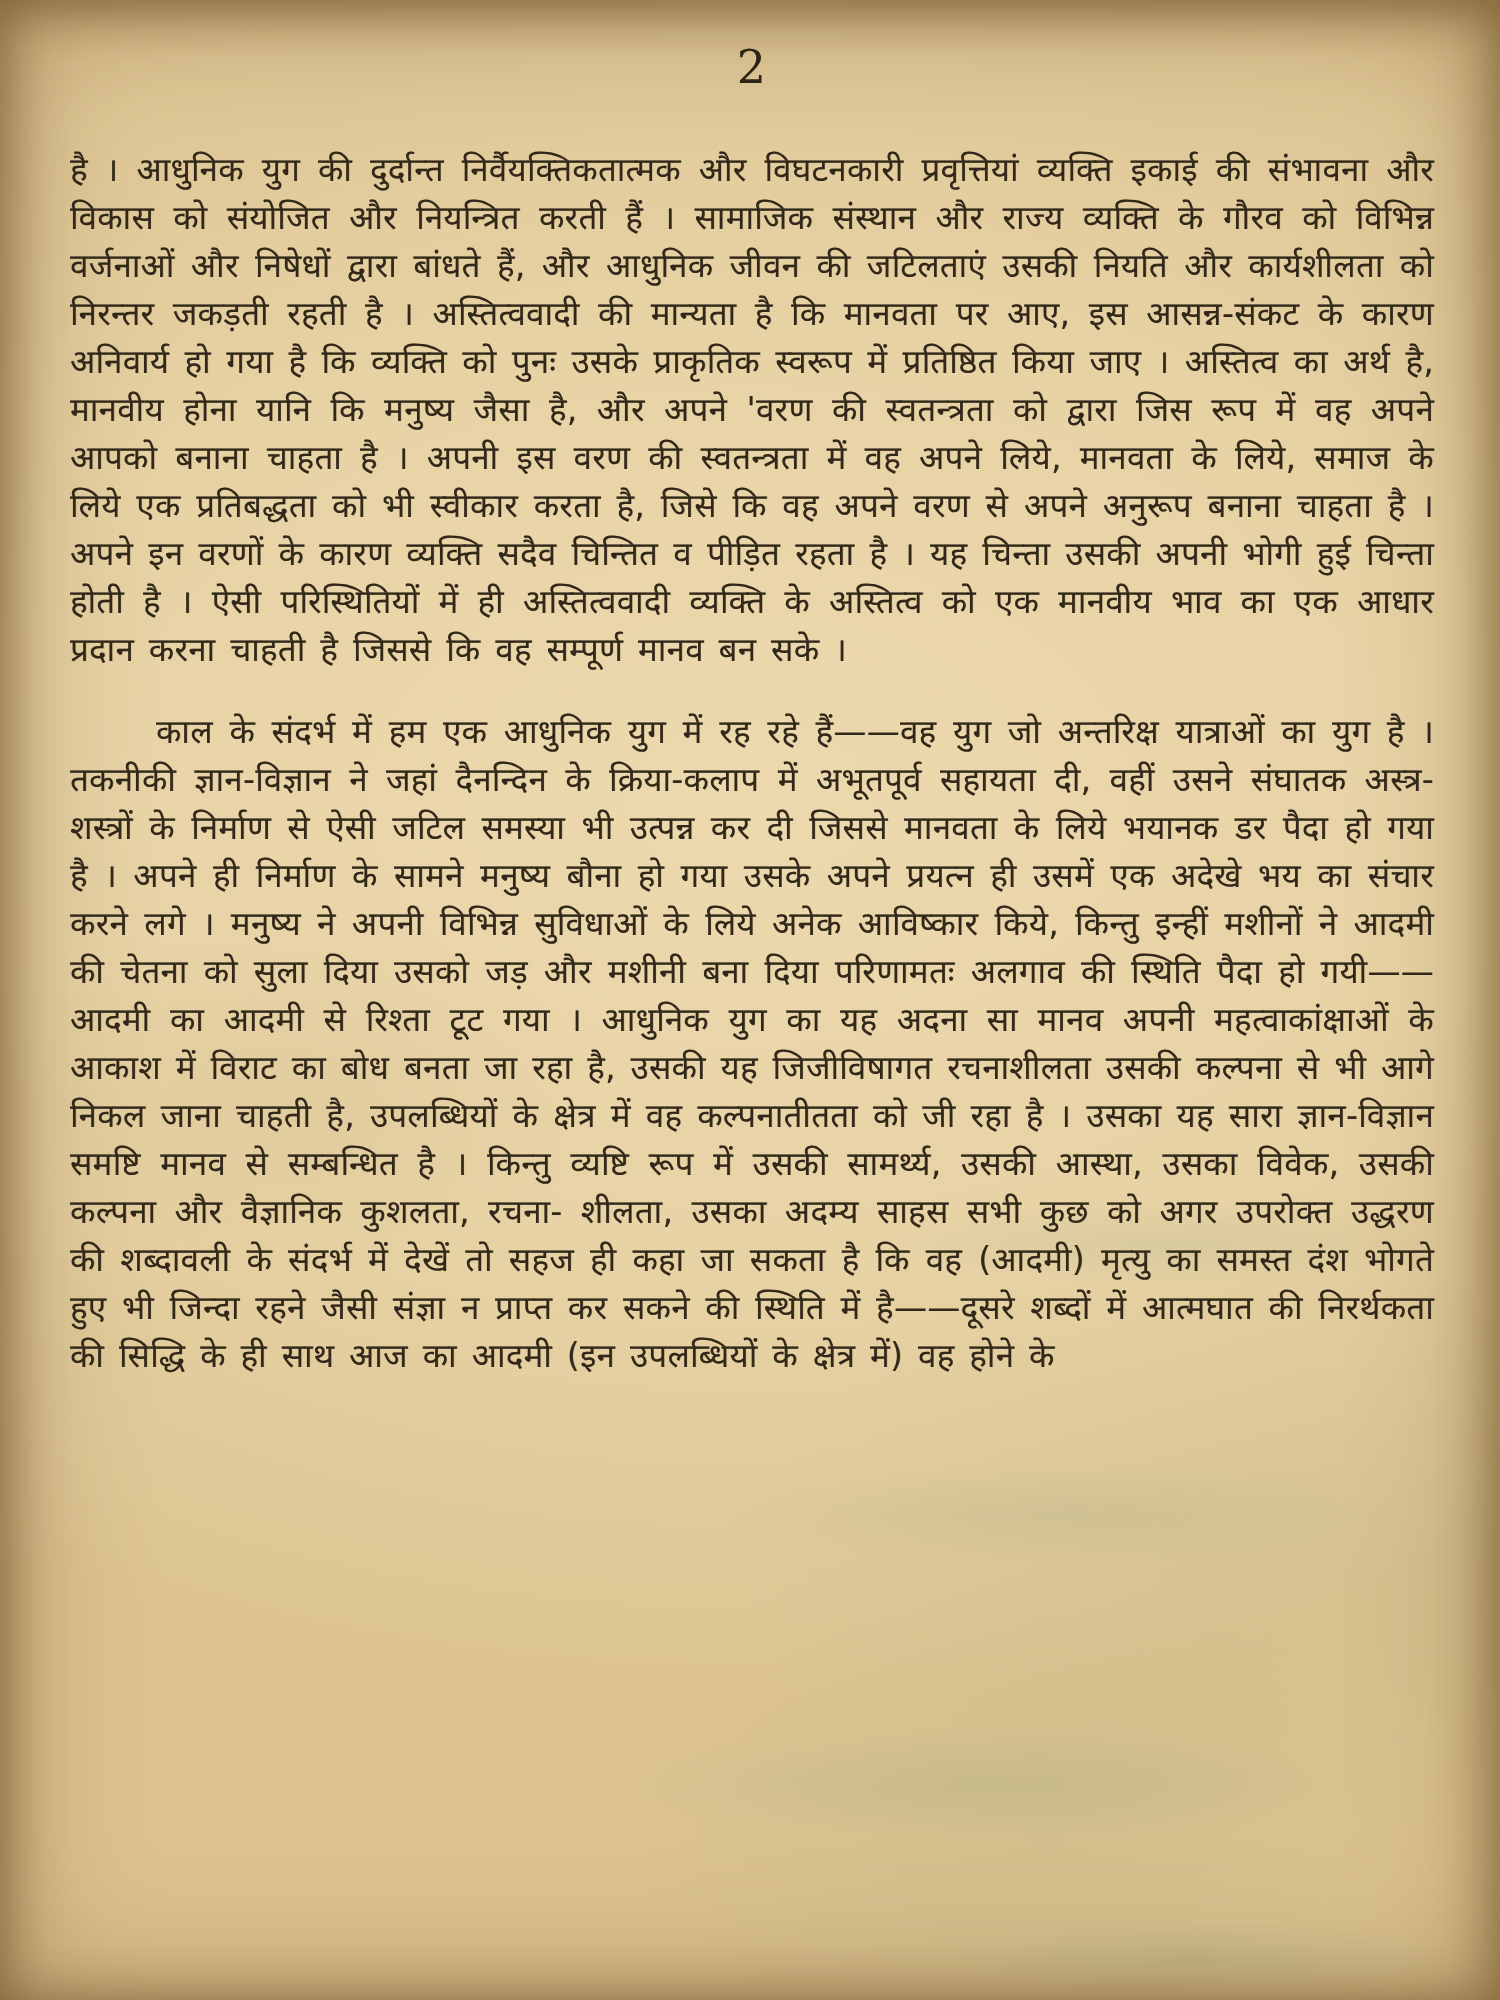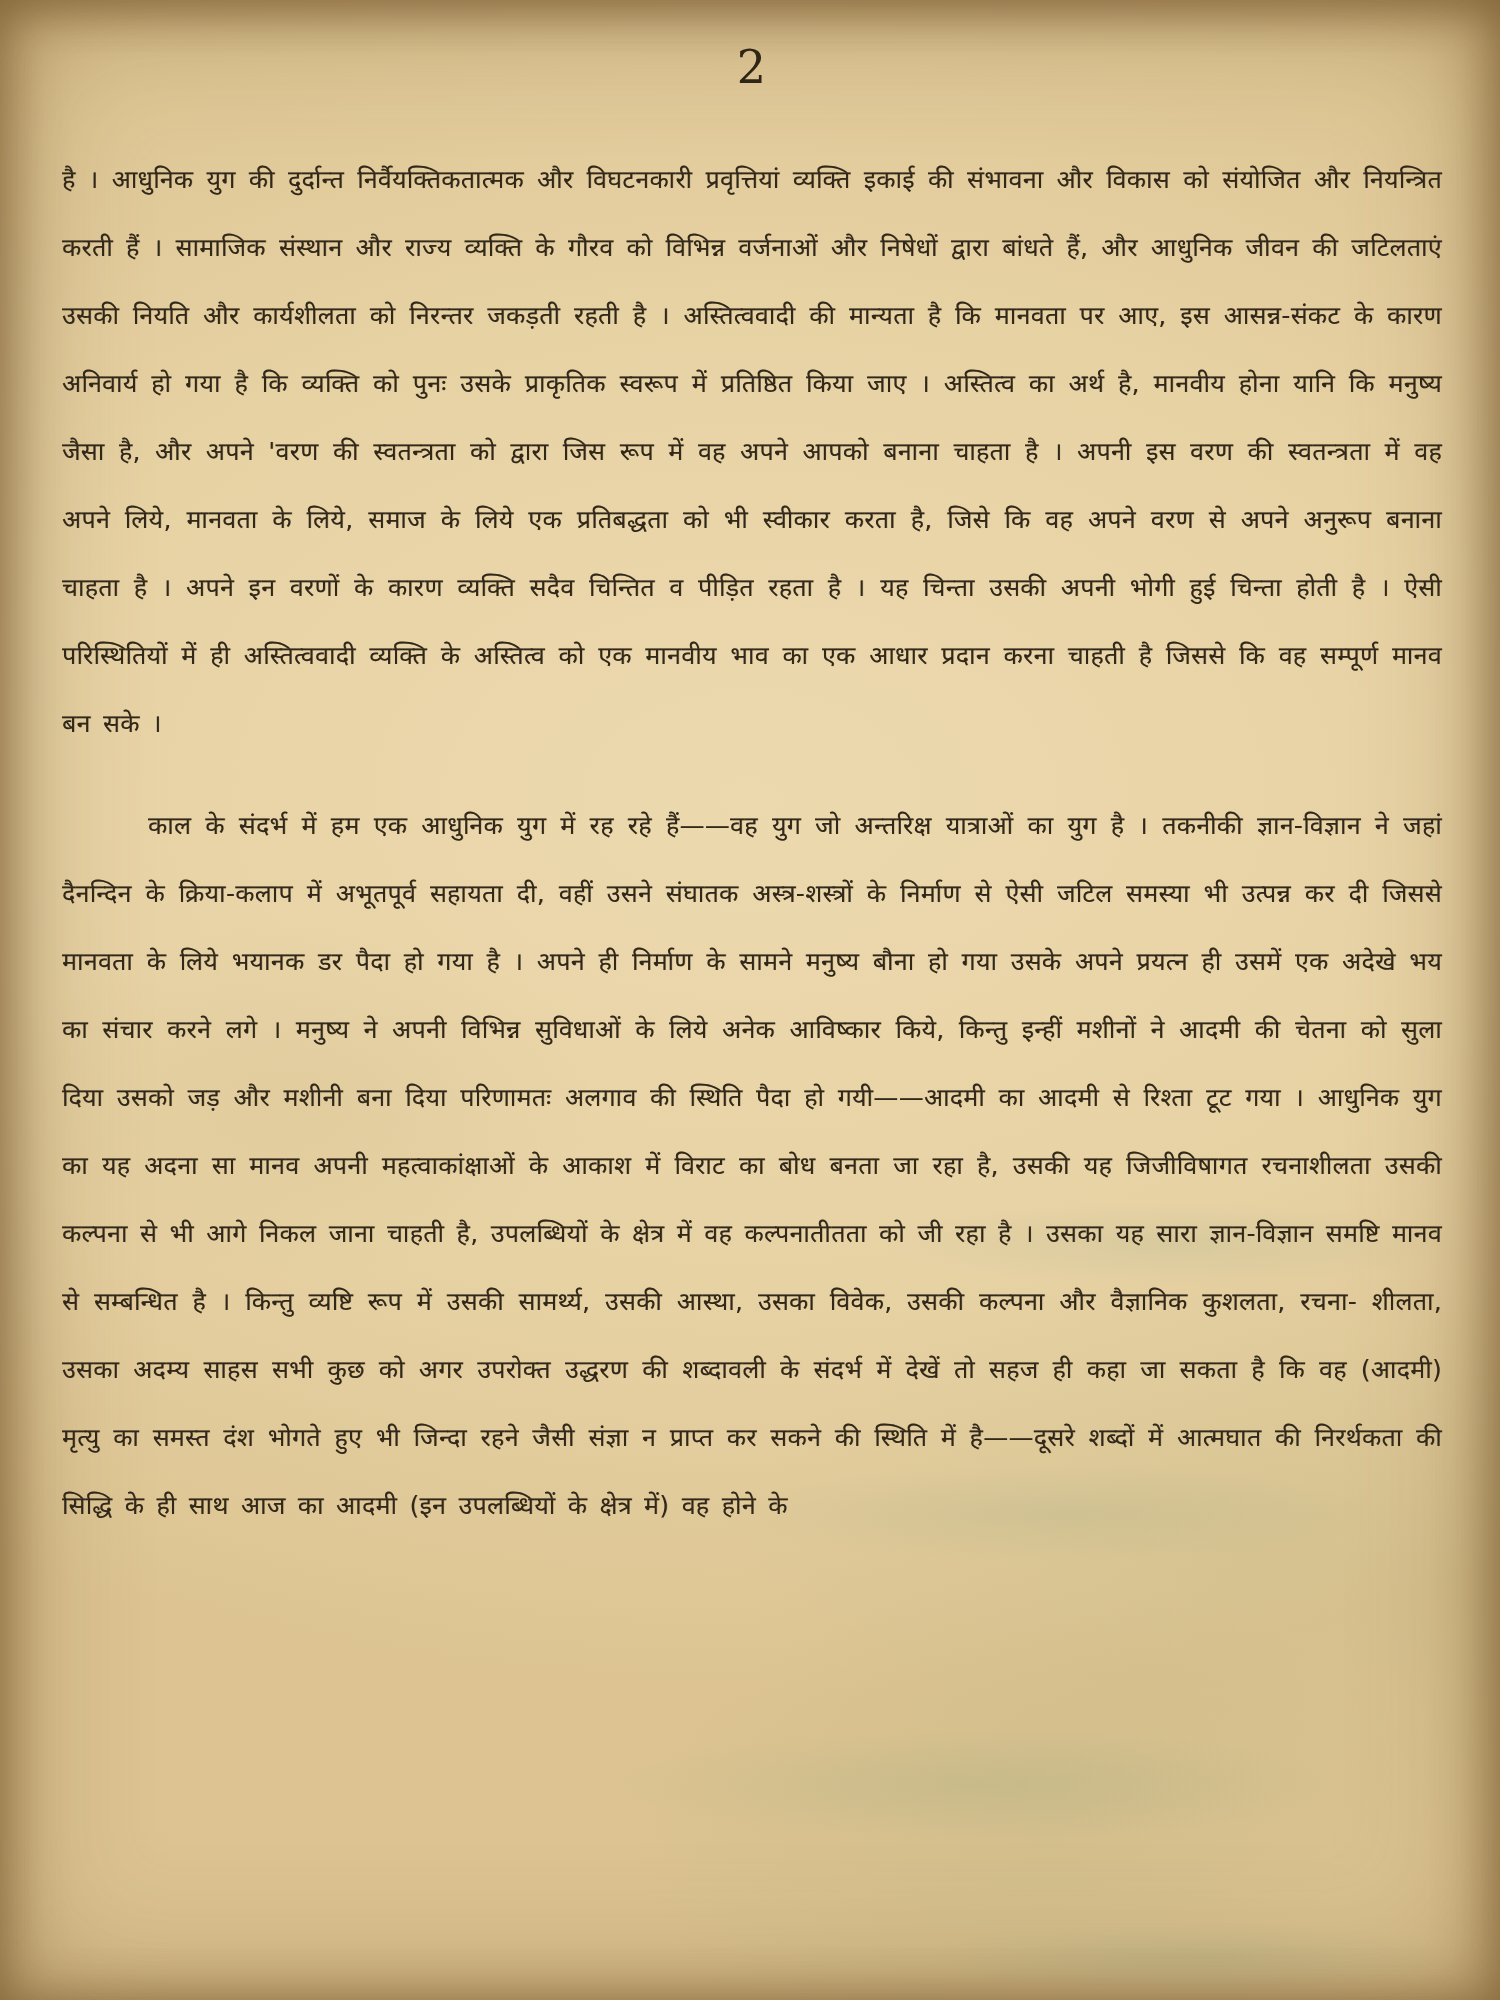--- a/index.html
+++ b/index.html
@@ -46,24 +46,24 @@
     font-size: 46px;
     color: #2e2516;
     margin: 14px 0 52px 0;
     letter-spacing: 1px;
   }
   .body-text {
     position: relative;
     z-index: 1;
   }
   .para {
-    margin: 0;
+    margin: 8px;
     color: #32281a;
-    font-size: 25px;
-    line-height: 68px;
+    font-size: 33px;
+    line-height: 48px;
     text-align: justify;
     letter-spacing: 0.3px;
     word-spacing: 4px;
     text-shadow: 0.4px 0.4px 0 rgba(50, 40, 26, 0.35);
   }
   .para + .para {
     margin-top: 34px;
     text-indent: 86px;
   }
 </style>

